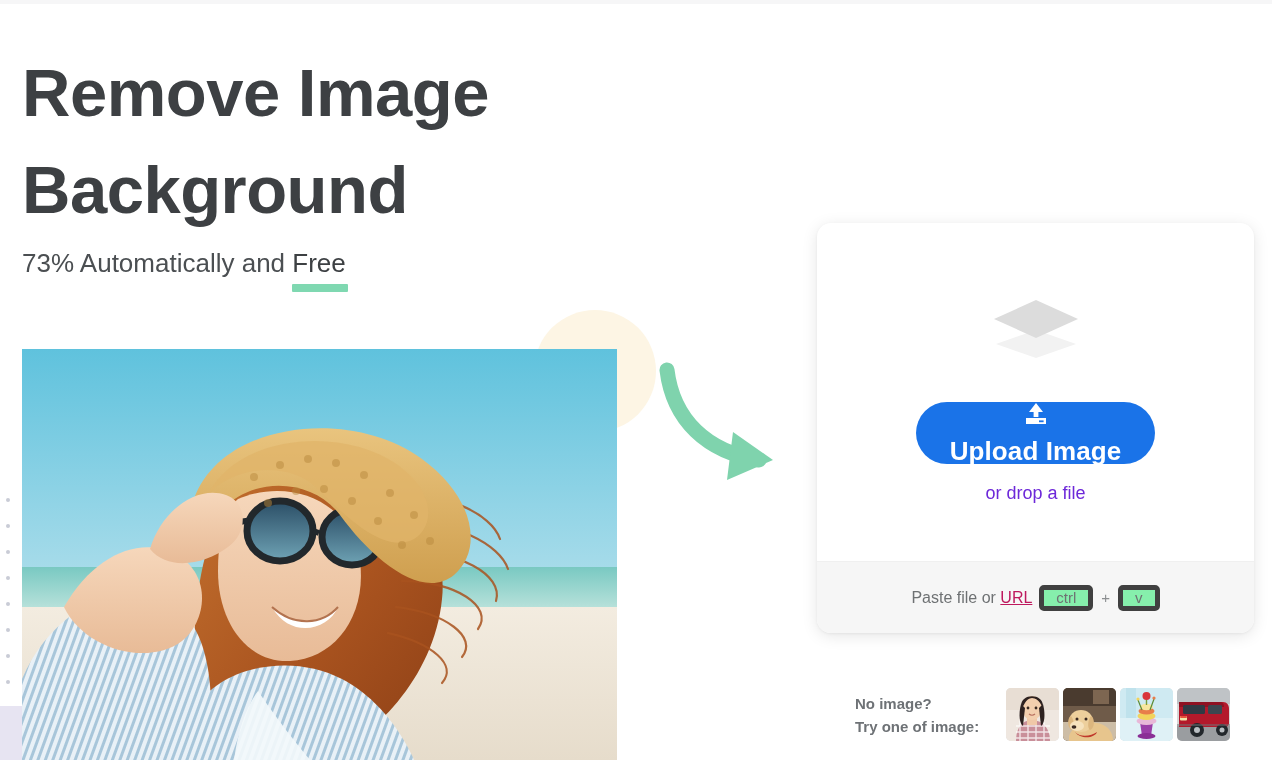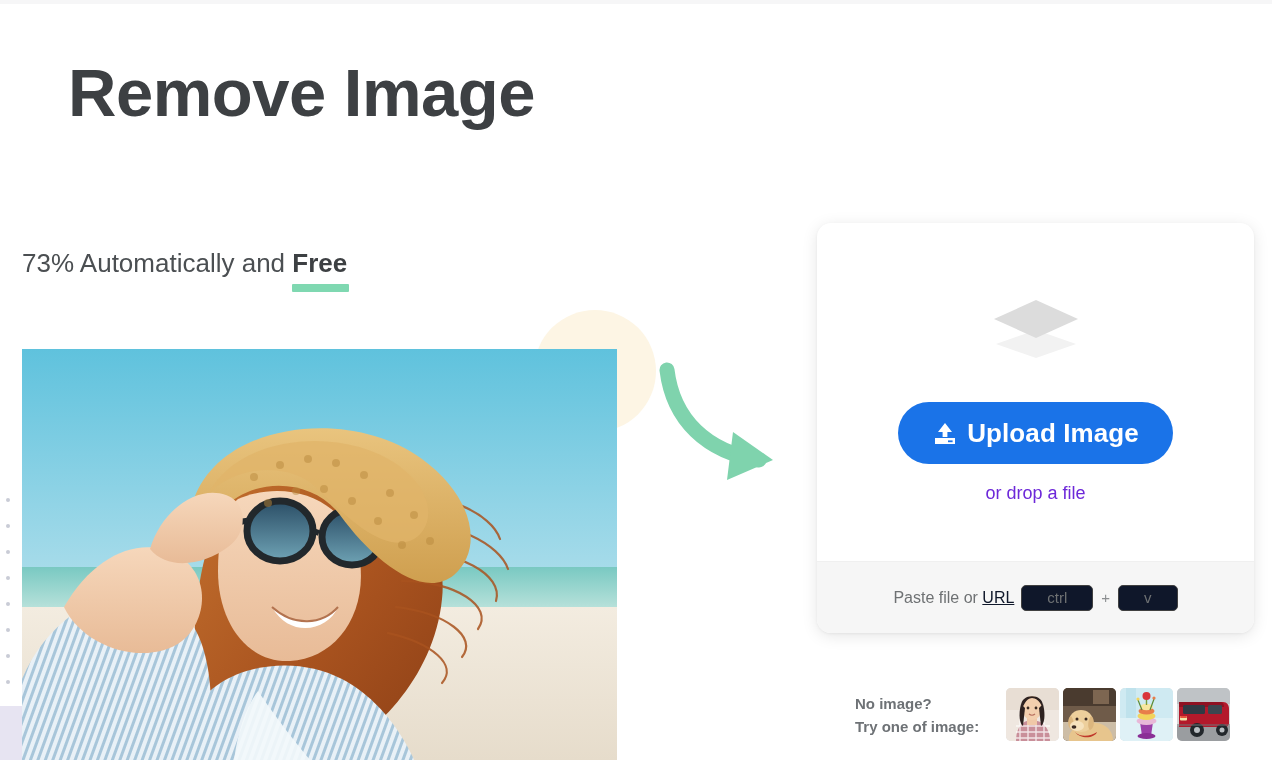--- a/index.html
+++ b/index.html
@@ -46,31 +46,30 @@
 
   
   .headline {
     position: absolute; left: 22px; top: 44px;
     width: 640px;
     font-size: 67px;
     line-height: 97px;
     font-weight: 700;
     letter-spacing: -0.5px;
     color: #3d4043;
-    margin-left: 46px;
   }
   .subtitle {
     position: absolute; left: 22px; top: 248px;
     font-size: 26px;
     color: #4b4f52;
     font-weight: 400;
     white-space: nowrap;
   }
   .subtitle .free {
-    font-weight: 700;
+    font-weight: 400;
     color: #3d4043;
     position: relative;
     display: inline-block;
   }
   .subtitle .free::after {
     content: "";
     position: absolute;
     left: 0; right: -2px; bottom: -13px;
     height: 8px;
     background: #7fd8b1;
@@ -116,46 +115,47 @@
     padding: 0 34px;
     border: none;
     border-radius: 31px;
     background: #1a73e8;
     color: #ffffff;
     font-family: "Liberation Sans", sans-serif;
     font-size: 26px;
     font-weight: 700;
     letter-spacing: .1px;
     cursor: pointer;
+    flex-direction: column;
   }
   .upload-button .up-ico { display: inline-flex; margin-top: 1px; }
   .drop-hint {
     margin-top: 19px;
     font-size: 18px;
     color: #6d28d9;
   }
   .card-footer {
     height: 72px;
     background: #f6f6f6;
     border-top: 1px solid #f0f0f0;
     display: flex; align-items: center; justify-content: center;
     gap: 7px;
   }
   .paste-text { font-size: 16px; color: #6e7173; }
   .paste-text .url-link {
-    color: #0f172a;
+    color: #be185d;
     text-decoration: underline;
     cursor: pointer;
   }
   .key-chip {
     display: inline-flex; align-items: center; justify-content: center;
     min-width: 22px; height: 26px;
-    padding: 0 25px;
-    background: #0f172a;
-    border: 1px solid #404040;
+    padding: 0 12px;
+    background: #86efac;
+    border: 5px solid #404040;
     border-radius: 5px;
     font-size: 15px;
     color: #6e7173;
   }
   .key-plus { font-size: 15px; color: #8b8e90; margin: 0 1px; }
 
   
   .samples {
     position: absolute; left: 855px; top: 688px;
     display: flex; align-items: center; gap: 27px;
@@ -193,20 +193,21 @@
     <i></i>
     <i></i>
     <i></i>
   </div>
 
   <div class="cream-circle"></div>
   <div class="lavender-shape"></div>
 
   <h1 class="headline">
     <span>Remove Image</span><br>
+    <span>Background</span>
   </h1>
 
   <p class="subtitle">
     <span>73% Automatically and </span><span class="free">Free</span>
   </p>
 
   <div class="hero-photo">
     <svg viewBox="0 0 595 411" preserveAspectRatio="xMidYMid slice" aria-hidden="true">
       <defs>
         <linearGradient id="sky" x1="0" y1="0" x2="0" y2="1">

